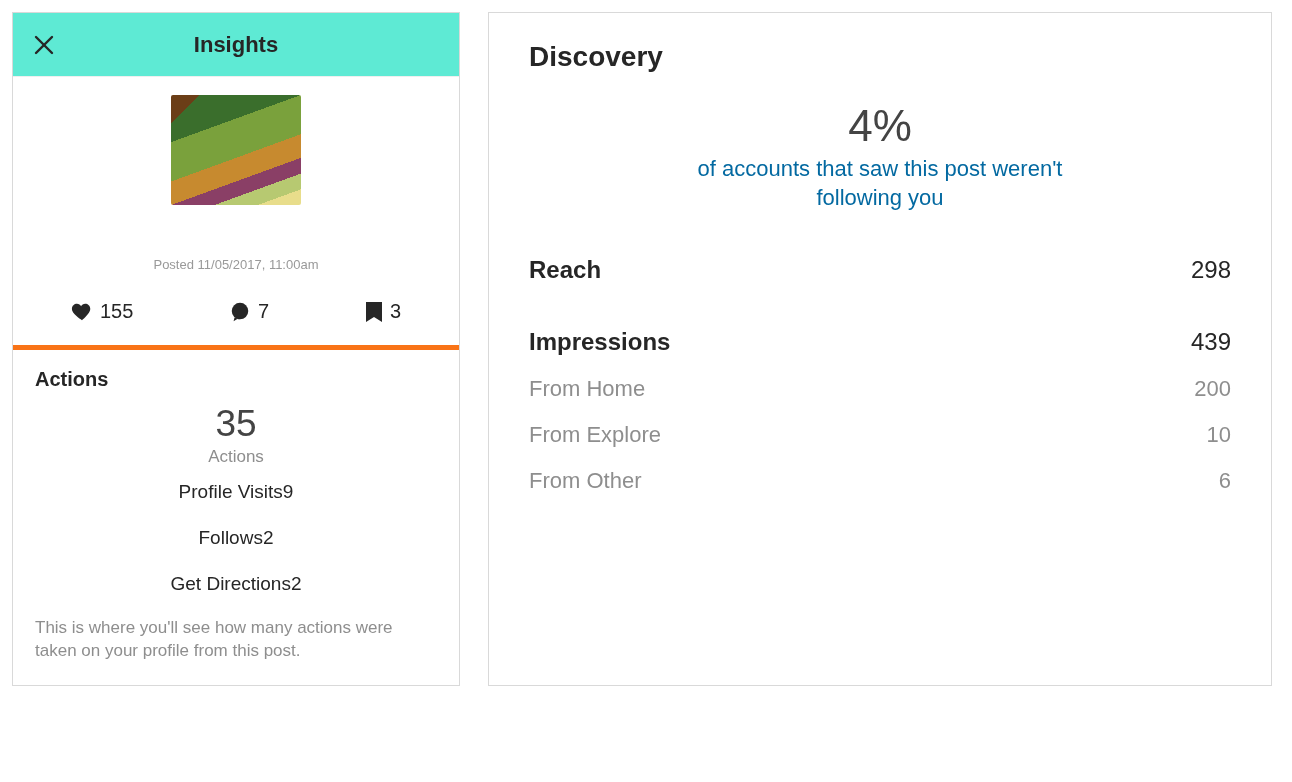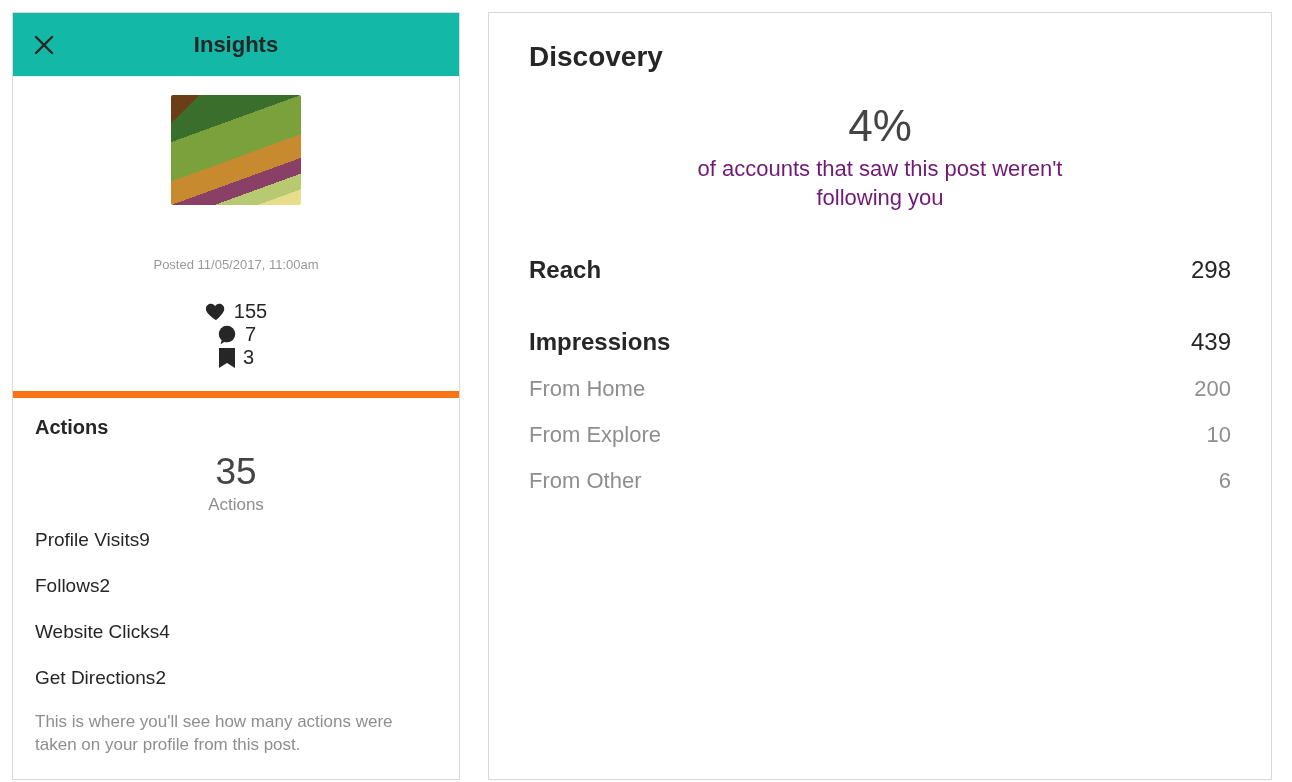--- a/index.html
+++ b/index.html
@@ -22,21 +22,21 @@
     .panel-right { flex: 1; }
 
     
     .top-bar {
       position: relative;
       height: 64px;
       display: flex;
       align-items: center;
       justify-content: center;
       border-bottom: 1px solid #efefef;
-      background: #14b8a6;
+      background: #5eead4;
     }
     .close {
       position: absolute;
       left: 18px;
       top: 50%;
       transform: translateY(-50%);
       width: 26px; height: 26px;
       display: flex; align-items: center; justify-content: center;
       cursor: pointer;
     }
@@ -57,61 +57,60 @@
       background-color: #5a7d3a;
       border-radius: 2px;
     }
     .posted { color: #999; font-size: 13px; margin-top: 8px; }
 
     .eng-row {
       display: flex;
       justify-content: space-around;
       align-items: center;
       padding: 18px 10px 22px;
-      border-bottom: 7px solid #f97316;
-      flex-direction: column;
+      border-bottom: 5px solid #f97316;
     }
     .eng { display: flex; align-items: center; gap: 7px; font-size: 20px; }
     .eng svg { display: block; }
 
     .section-title {
       font-weight: 700;
       font-size: 20px;
       padding: 18px 22px 6px;
     }
     .big-center {
       text-align: center;
       padding: 6px 0 2px;
     }
     .big-num { font-size: 37px; color: #444; }
     .big-sub { color: #8e8e8e; font-size: 17px; margin-top: 2px; }
 
     .row {
       display: flex;
-      justify-content: flex-start;
+      justify-content: center;
       align-items: center;
       padding: 12px 22px;
       font-size: 19px;
     }
     .row .label { color: #262626; }
     .row .val { color: #262626; }
 
     .footnote {
       color: #8e8e8e;
       font-size: 17px;
       line-height: 1.35;
       padding: 10px 22px 22px;
     }
 
     
     .panel-right .pad { padding: 28px 40px 32px; }
     .disc-title { font-size: 28px; font-weight: 700; margin-bottom: 28px; }
     .pct-wrap { text-align: center; margin-bottom: 34px; }
     .pct { font-size: 44px; color: #444; }
-    .pct-sub { color: #701a75; font-size: 22px; line-height: 1.3; margin-top: 4px; max-width: 420px; margin-left:auto; margin-right:auto; }
+    .pct-sub { color: #0369a1; font-size: 22px; line-height: 1.3; margin-top: 4px; max-width: 420px; margin-left:auto; margin-right:auto; }
 
     .r-row {
       display: flex;
       justify-content: space-between;
       align-items: baseline;
       padding: 10px 0;
       font-size: 24px;
     }
     .r-row.strong .r-label { font-weight: 600; }
     .r-row.strong .r-val { font-weight: 500; }
@@ -179,24 +178,20 @@
     <div>
       <div class="row">
         <span class="label">Profile Visits</span>
         <span class="val">9</span>
       </div>
       <div class="row">
         <span class="label">Follows</span>
         <span class="val">2</span>
       </div>
       <div class="row">
-        <span class="label">Website Clicks</span>
-        <span class="val">4</span>
-      </div>
-      <div class="row">
         <span class="label">Get Directions</span>
         <span class="val">2</span>
       </div>
     </div>
 
     <div class="footnote">This is where you'll see how many actions were taken on your profile from this post.</div>
   </div>
 
   <div class="panel panel-right">
     <div class="pad">

